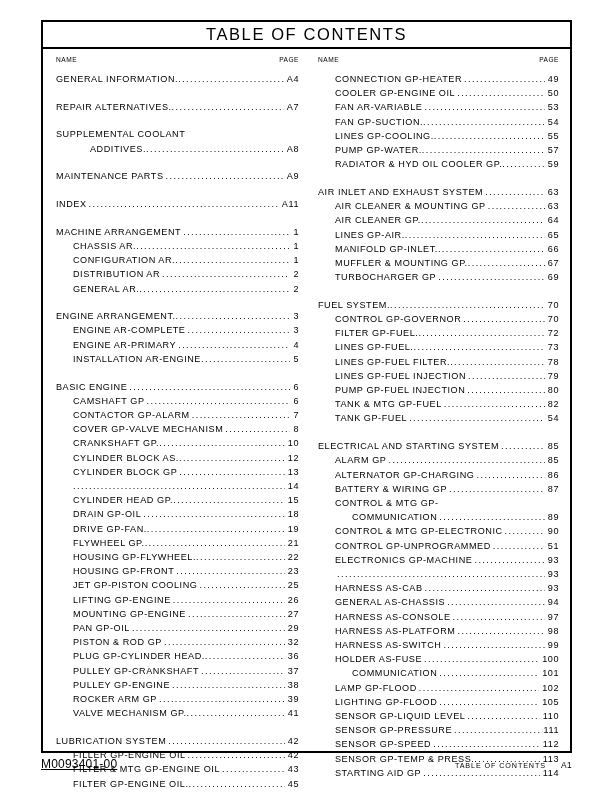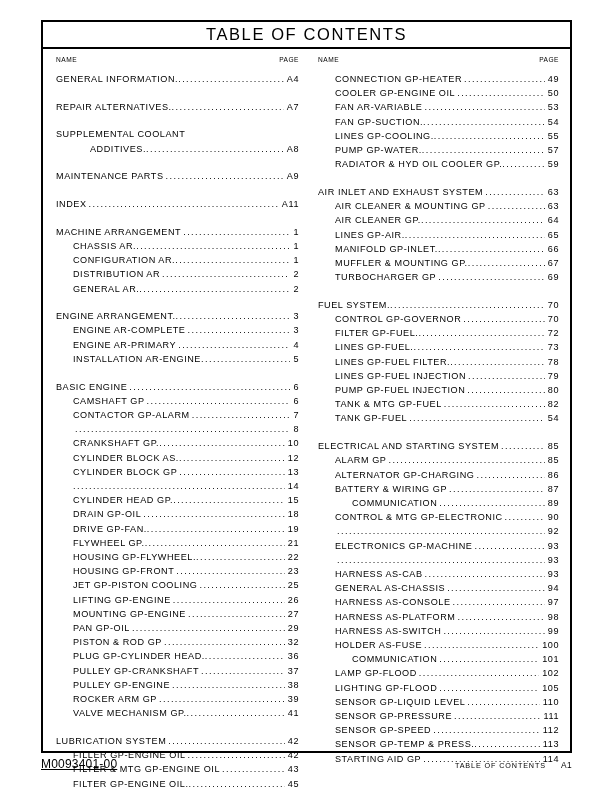--- a/index.html
+++ b/index.html
@@ -254,20 +254,21 @@
               <span class="lbl">CAMSHAFT GP</span>
               <span class="dots">..........................................................................................</span>
               <span class="pg">6</span>
             </div>
             <div class="entry lvl2">
               <span class="lbl">CONTACTOR GP-ALARM</span>
               <span class="dots">..........................................................................................</span>
               <span class="pg">7</span>
             </div>
             <div class="entry lvl2">
+              <span class="lbl">COVER GP-VALVE MECHANISM</span>
               <span class="dots">..........................................................................................</span>
               <span class="pg">8</span>
             </div>
             <div class="entry lvl2">
               <span class="lbl">CRANKSHAFT GP.</span>
               <span class="dots tight">..........................................................................................</span>
               <span class="pg">10</span>
             </div>
             <div class="entry lvl2">
               <span class="lbl">CYLINDER BLOCK AS.</span>
@@ -525,33 +526,39 @@
             <div class="entry lvl2">
               <span class="lbl">ALTERNATOR GP-CHARGING</span>
               <span class="dots">..........................................................................................</span>
               <span class="pg">86</span>
             </div>
             <div class="entry lvl2">
               <span class="lbl">BATTERY &amp; WIRING GP</span>
               <span class="dots">..........................................................................................</span>
               <span class="pg">87</span>
             </div>
+            <div class="entry lvl2">
+              <span class="lbl">CONTROL &amp; MTG GP-</span>
+              <span class="dots"></span>
+              <span class="pg"></span>
+            </div>
             <div class="entry lvl3">
               <span class="lbl">COMMUNICATION</span>
               <span class="dots">..........................................................................................</span>
               <span class="pg">89</span>
             </div>
             <div class="entry lvl2">
               <span class="lbl">CONTROL &amp; MTG GP-ELECTRONIC</span>
               <span class="dots">..........................................................................................</span>
               <span class="pg">90</span>
             </div>
             <div class="entry lvl2">
-              <span class="dots">..........................................................................................</span>
-              <span class="pg">92</span>
+              <span class="lbl">CONTROL GP-UNPROGRAMMED</span>
+              <span class="dots">..........................................................................................</span>
+              <span class="pg">51</span>
             </div>
             <div class="entry lvl2">
               <span class="lbl">ELECTRONICS GP-MACHINE</span>
               <span class="dots">..........................................................................................</span>
               <span class="pg">93</span>
             </div>
             <div class="entry lvl2">
               <span class="dots">..........................................................................................</span>
               <span class="pg">93</span>
             </div>

